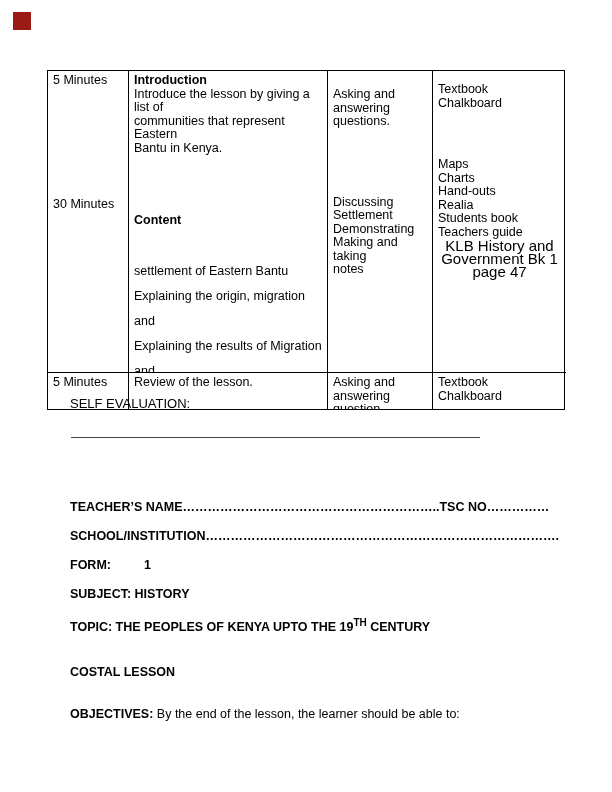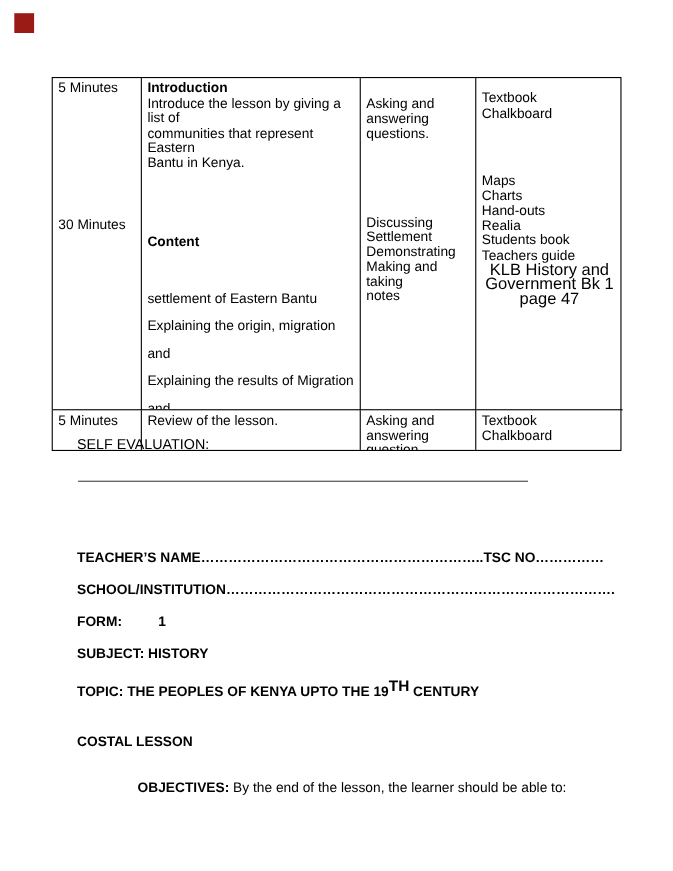--- a/index.html
+++ b/index.html
@@ -70,22 +70,22 @@
   }
   .dline {
     font-weight: bold;
     line-height: 16px;
     margin-bottom: 13px;
     white-space: nowrap;
   }
   .dline.wrap { white-space: normal; width: 420px; }
   .form-value { display: inline-block; margin-left: 33px; }
   .lesson-no { display: inline-block; margin-left: 110px; }
-  .sup { vertical-align: super; font-size: 14px; font-weight: bold; }
-  .objectives { margin-top: 26px; white-space: normal; text-align: center; }
+  .sup { vertical-align: super; font-size: 10px; font-weight: bold; }
+  .objectives { margin-top: 26px; white-space: normal; }
   .objectives .rest { font-weight: normal; }
 </style>
 </head>
 <body>
 
 <div class="page">
 
   <div class="marker" style="background: rgb(154, 27, 21);"></div>
 
   <div class="lesson-table">

